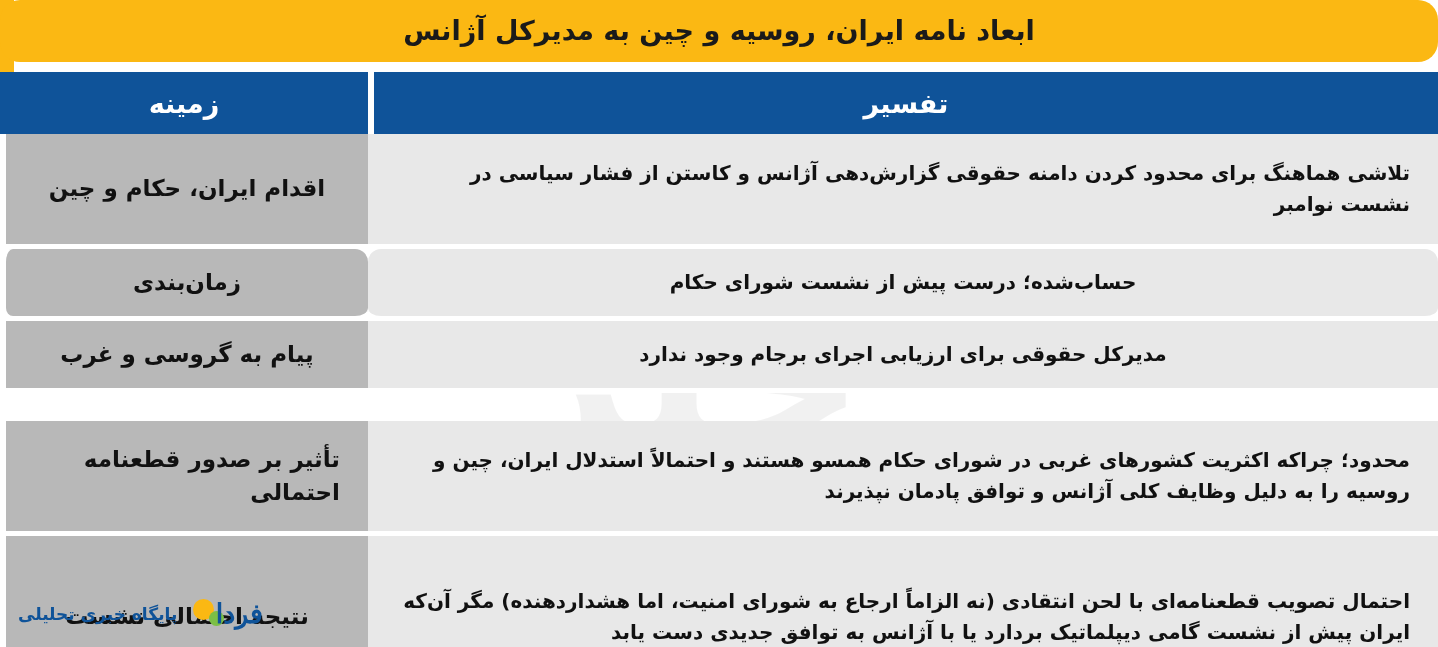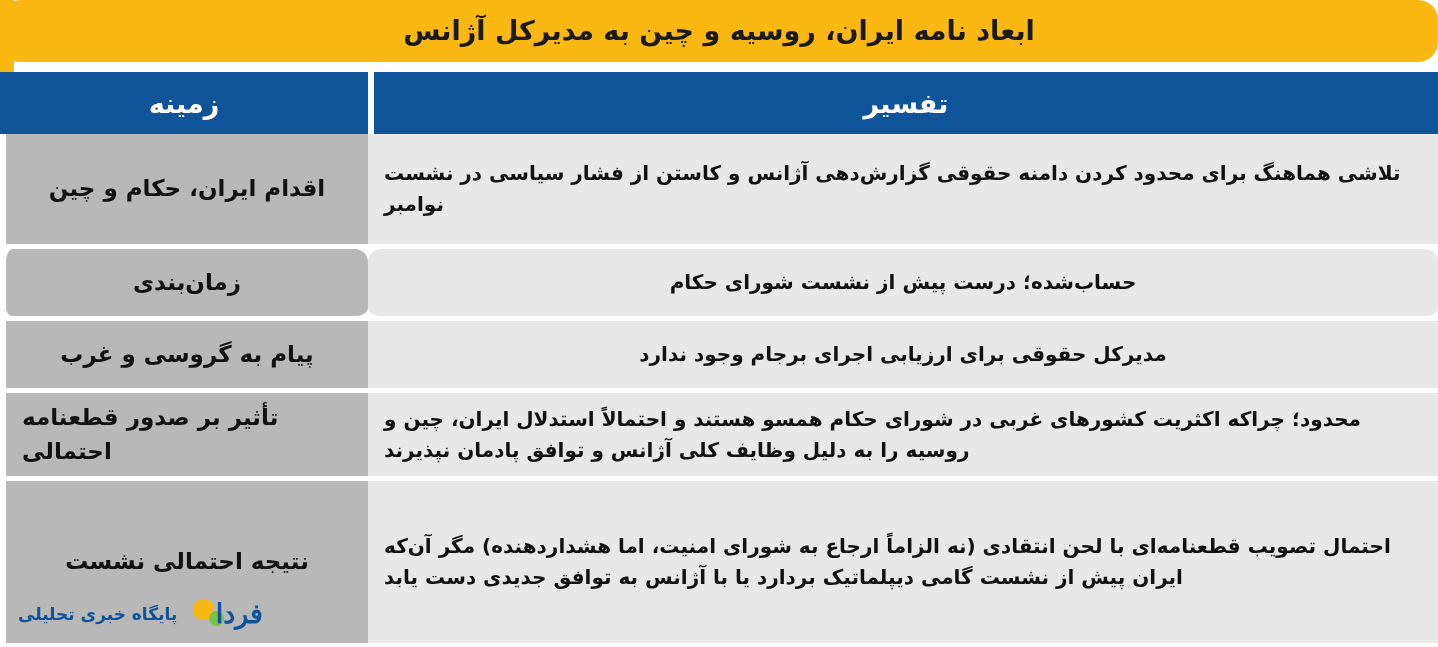--- a/index.html
+++ b/index.html
@@ -91,23 +91,23 @@
     display: flex;
     flex-direction: row;
     width: 100%;
     box-sizing: border-box;
   }
   .cell {
     box-sizing: border-box;
     display: flex;
     align-items: center;
     justify-content: center;
-    text-align: left;
-    direction: rtl;
-    padding: 8px 16px;
+    text-align: right;
+    direction: rtl;
+    padding: 8px 28px;
   }
   
   .col-topic {
     width: 368px;
     flex: 0 0 368px;
   }
   .col-desc {
     width: 1070px;
     flex: 0 0 1070px;
   }
@@ -138,21 +138,21 @@
     background: #e8e8e8;
     color: #111111;
     font-size: 20px;
     font-weight: bold;
     border-bottom: 5px solid #ffffff;
     line-height: 1.55;
   }
   .r1 .cell { height: 115px; }
   .r2 .cell { height: 72px; border-radius: 13px; }
   .r3 .cell { height: 72px; }
-  .r4 .cell { height: 88px; }
+  .r4 .cell { height: 115px; margin-top: 28px; }
   .r5 .cell { height: 162px; border-bottom: none; }
 
   
   .logo {
     position: absolute;
     left: 18px;
     bottom: 10px;
     display: flex;
     flex-direction: row;
     align-items: center;

